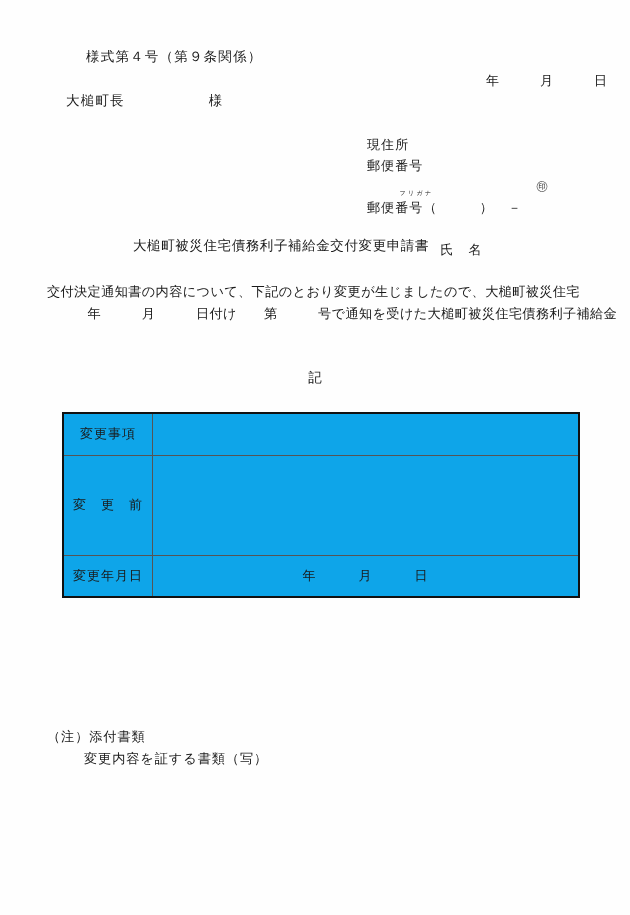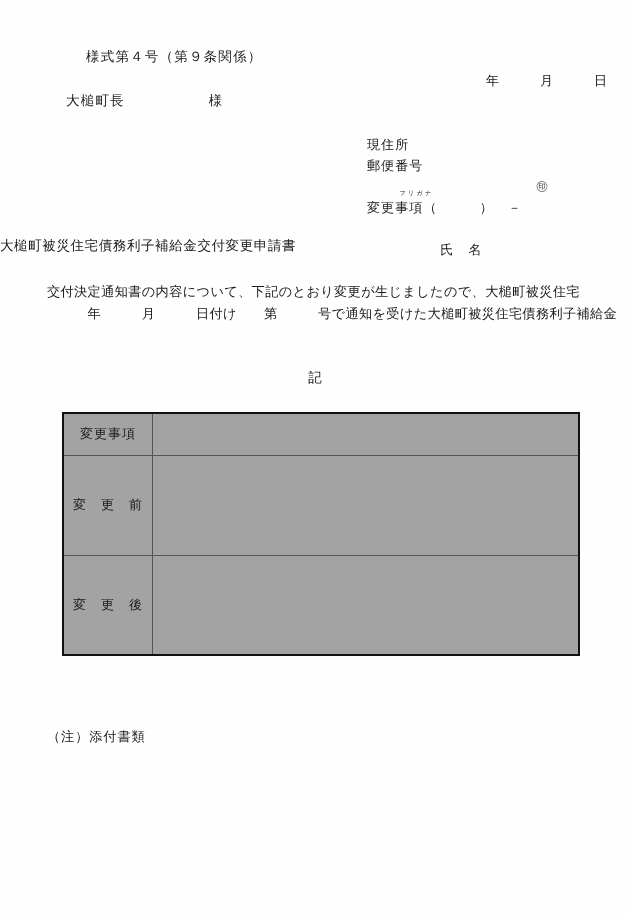--- a/index.html
+++ b/index.html
@@ -85,20 +85,21 @@
     top: 0;
     font-size: 12px;
   }
 
   
   #doc-title {
     left: 0;
     right: 0;
     top: 237px;
     width: 562px;
+    text-align: center;
     font-size: 13.5px;
     letter-spacing: 0.6px;
   }
 
   
   #body-paragraph {
     position: absolute;
     left: 47px;
     top: 281px;
     width: 552px;
@@ -120,21 +121,21 @@
 
   
   #change-table {
     position: absolute;
     left: 62px;
     top: 412px;
     width: 518px;
     border-collapse: collapse;
     border: 2px solid #111;
     table-layout: fixed;
-    background: #a3a3a3;
+    background: #0ea5e9;
   }
   #change-table td {
     border: 1px solid #555;
     font-size: 13px;
     letter-spacing: 1px;
     padding: 0;
     vertical-align: middle;
   }
   #change-table td.label-cell {
     width: 88px;
@@ -176,21 +177,21 @@
   <div id="applicant-block" class="jp">
     <div class="app-line">現住所</div>
     <div class="app-line">郵便番号</div>
     <div class="app-line">
       <span class="furigana-wrap">
         <span class="furigana">フリガナ</span>
         <span>氏　名</span>
       </span>
       <span class="seal-mark">㊞</span>
     </div>
-    <div class="app-line">変更事項（　　　）　－</div>
+    <div class="app-line">郵便番号（　　　）　－</div>
   </div>
 
   <div class="abs jp" id="doc-title">大槌町被災住宅債務利子補給金交付変更申請書</div>
 
   <div id="body-paragraph" class="jp">
     <div class="body-line">交付決定通知書の内容について、下記のとおり変更が生じましたので、大槌町被災住宅</div>
     <div class="body-line">　　　年　　　月　　　日付け　　第　　　号で通知を受けた大槌町被災住宅債務利子補給金</div>
   </div>
 
   <div class="abs jp" id="ki-marker">記</div>
@@ -198,24 +199,25 @@
   <table id="change-table" class="jp">
     <tbody>
       <tr class="row-h-short">
         <td class="label-cell">変更事項</td>
         <td class="value-cell"></td>
       </tr>
       <tr class="row-h-tall">
         <td class="label-cell">変　更　前</td>
         <td class="value-cell"></td>
       </tr>
-      <tr class="row-h-tall">
-        <td class="label-cell">変　更　後</td>
-        <td class="value-cell"></td>
+      <tr class="row-h-short">
+        <td class="label-cell">変更年月日</td>
+        <td class="value-cell date-inline">年　　　月　　　日</td>
       </tr>
     </tbody>
   </table>
 
   <div id="footer-notes" class="jp">
     <div class="note-line">（注）添付書類</div>
+    <div class="note-line indented">変更内容を証する書類（写）</div>
   </div>
 
 </div>
 
 </body></html>

